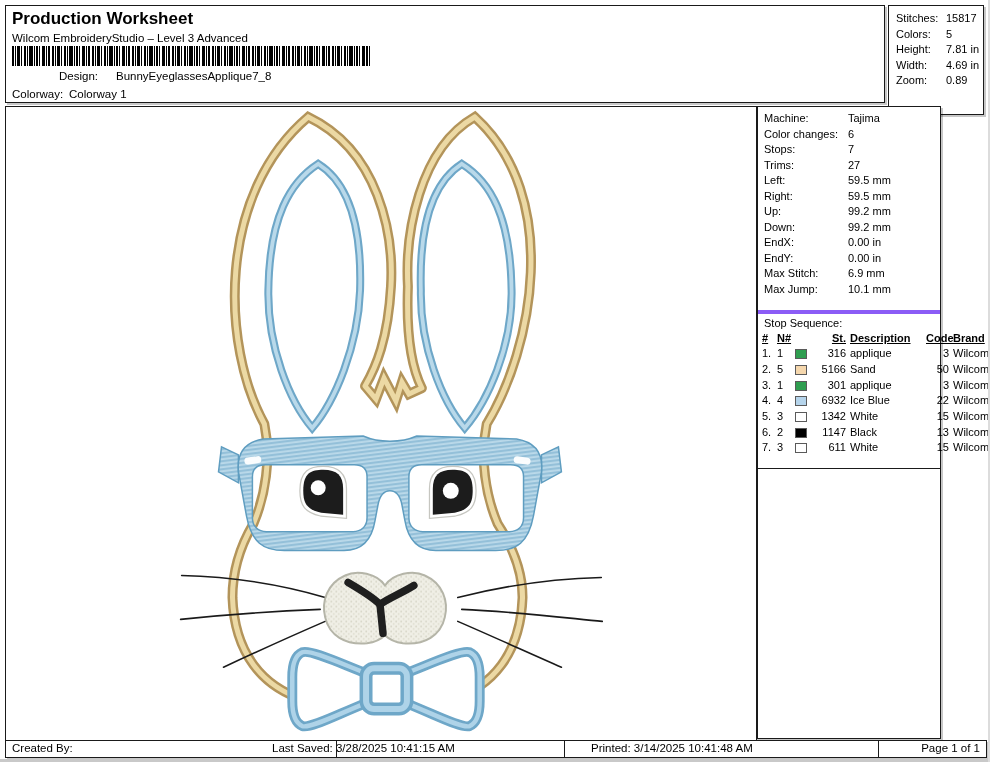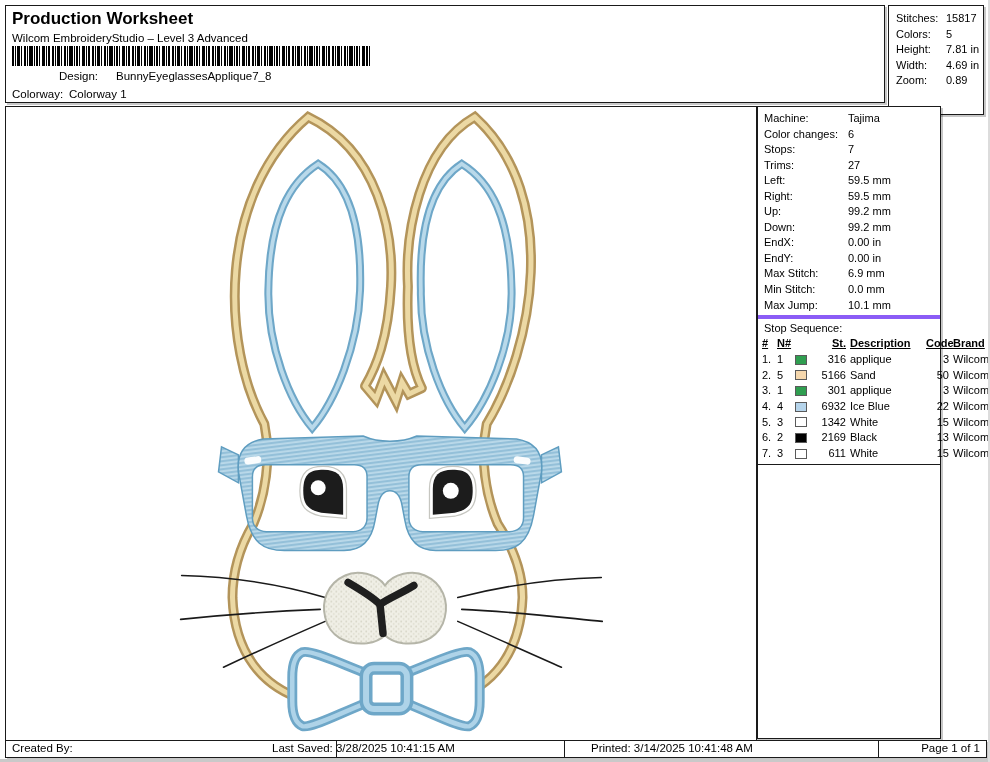--- a/index.html
+++ b/index.html
@@ -19,21 +19,21 @@
   #design-row{top:64px;margin-left:47px;}
   #colorway-row{top:82px;}
   
   #summary-box{left:888px;top:5px;width:96px;height:110px;font-size:11px;padding-top:5px;box-sizing:border-box;}
   .sum-row{padding-left:7px;line-height:15.6px;white-space:nowrap;}
   .sum-row .lbl{display:inline-block;width:50px;}
   
   #design-box{left:5px;top:106px;width:750px;height:633px;}
   #design-box svg{display:block;}
   
-  #right-panel{left:757px;top:106px;width:184px;height:633px;display:flex;flex-direction:column;box-sizing:border-box;}
+  #right-panel{left:757px;top:106px;width:184px;height:633px;display:flex;flex-direction:column;box-sizing:border-box;gap:10px;}
   #machine-section{padding:4px 0 2px 6px;font-size:11px;}
   .kv{line-height:15.55px;white-space:nowrap;}
   .kv .k{display:inline-block;width:84px;}
   #stop-section{border-top:4px solid #8b5cf6;font-size:11px;padding-bottom:2px;}
   #stop-title{padding:3px 0 1px 6px;line-height:13px;}
   .seqrow{display:grid;grid-template-columns:15px 18px 17px 38px 76px 27px 42px;padding-left:4px;line-height:15.7px;align-items:center;}
   .seqrow.hdr{font-weight:bold;}
   .seqrow.hdr span{text-decoration:underline;}
   .c-st,.c-code{text-align:right;padding-right:4px;}
   .chip{width:12px;height:10px;border:1px solid #5a5a5a;box-sizing:border-box;}
@@ -194,21 +194,20 @@
     <div class="kv"><span class="k">Color changes:</span><span class="v">6</span></div>
     <div class="kv"><span class="k">Stops:</span><span class="v">7</span></div>
     <div class="kv"><span class="k">Trims:</span><span class="v">27</span></div>
     <div class="kv"><span class="k">Left:</span><span class="v">59.5 mm</span></div>
     <div class="kv"><span class="k">Right:</span><span class="v">59.5 mm</span></div>
     <div class="kv"><span class="k">Up:</span><span class="v">99.2 mm</span></div>
     <div class="kv"><span class="k">Down:</span><span class="v">99.2 mm</span></div>
     <div class="kv"><span class="k">EndX:</span><span class="v">0.00 in</span></div>
     <div class="kv"><span class="k">EndY:</span><span class="v">0.00 in</span></div>
     <div class="kv"><span class="k">Max Stitch:</span><span class="v">6.9 mm</span></div>
-    <div class="kv"><span class="k">Min Stitch:</span><span class="v">0.0 mm</span></div>
     <div class="kv"><span class="k">Max Jump:</span><span class="v">10.1 mm</span></div>
   </div>
 
   <div id="stop-section">
     <div id="stop-title">Stop Sequence:</div>
     <div class="seqrow hdr">
       <span>#</span>
       <span>N#</span>
       <span></span>
       <span class="c-st">St.</span>
@@ -258,21 +257,21 @@
         <span class="chip" style="background-color: rgb(255, 255, 255);"></span>
         <span class="c-st">1342</span>
         <span>White</span>
         <span class="c-code">15</span>
         <span>Wilcom</span>
     </div>
     <div class="seqrow">
       <span>6.</span>
         <span>2</span>
         <span class="chip" style="background-color: rgb(0, 0, 0);"></span>
-        <span class="c-st">2169</span>
+        <span class="c-st">1147</span>
         <span>Black</span>
         <span class="c-code">13</span>
         <span>Wilcom</span>
     </div>
     <div class="seqrow">
       <span>7.</span>
         <span>3</span>
         <span class="chip" style="background-color: rgb(255, 255, 255);"></span>
         <span class="c-st">611</span>
         <span>White</span>

